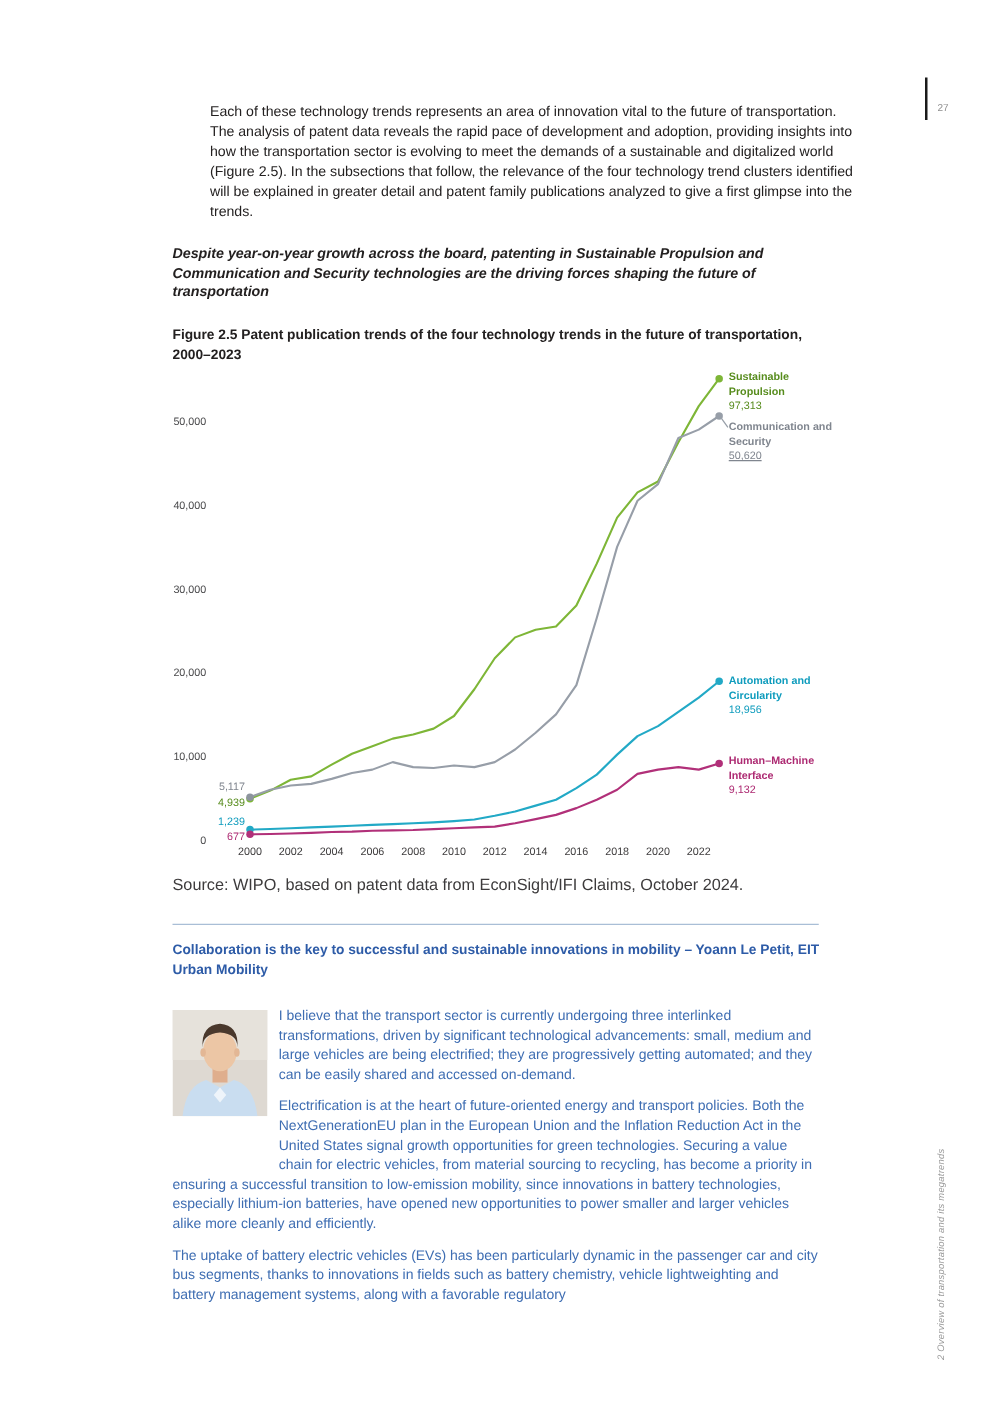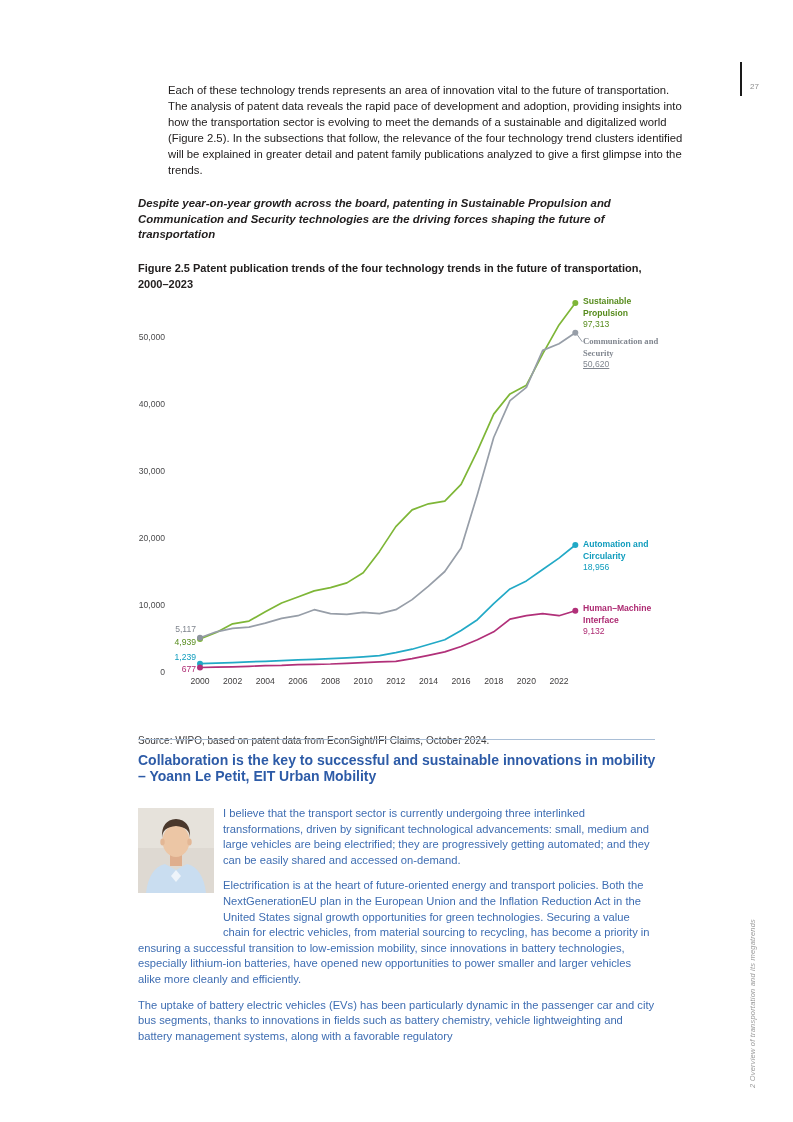--- a/index.html
+++ b/index.html
@@ -22,25 +22,25 @@
   .figcap{top:261px;font-size:11px;line-height:15.5px;font-weight:bold;}
 
   
   .chart-wrap{position:absolute;left:138px;top:295px;width:545px;height:398px;}
   .chart-wrap svg{position:absolute;left:0;top:0;}
   .lg{position:absolute;left:445px;width:86px;font-size:8.6px;line-height:11.5px;}
   .lg .lg-name{font-weight:bold;}
   .lg .lg-val{font-weight:normal;}
   .lg0{top:1px;} .lg1{top:41px;} .lg2{top:244px;} .lg3{top:308px;}
 
-  .source{top:735px;font-size:10px;color:#3d3b3c;}
+  .source{top:700px;font-size:13px;color:#3d3b3c;}
   .divider{position:absolute;left:138px;top:739px;width:517px;height:1px;background:#a9bed6;}
 
   
-  .q-head{top:753px;font-size:14px;line-height:15.5px;font-weight:bold;color:#2d5ba7;}
+  .q-head{top:753px;font-size:11px;line-height:15.5px;font-weight:bold;color:#2d5ba7;}
   .q-body{top:806px;font-size:11.2px;line-height:15.6px;color:#3e6db2;}
   .q-body p{margin:0 0 10px 0;}
   .portrait{float:left;width:76px;height:85px;margin:2px 9px 34px 0;display:block;}
 </style>
 </head>
 <body>
 
 <div class="page">
 
   <div class="corner-bar"></div>
@@ -90,21 +90,21 @@
         <circle cx="437.314" cy="315.8156" r="3" fill="#b13079"></circle>
         <text x="58" y="377" text-anchor="end" font-size="8.6" fill="#ad2a72">677</text>
         <line x1="439.314" y1="39.846000000000004" x2="444.314" y2="46.846000000000004" stroke="#979ea8" stroke-width="1"></line>
       </svg>
 
     <div class="lg lg0">
       <div class="lg-name" style="color: rgb(87, 140, 29);">Sustainable Propulsion</div>
       <div class="lg-val" style="color: rgb(87, 140, 29);">97,313</div>
     </div>
     <div class="lg lg1">
-      <div class="lg-name" style="color: rgb(128, 134, 143); font-family: Liberation Serif, serif;">Communication and Security</div>
+      <div class="lg-name" style="color: rgb(128, 134, 143);">Communication and Security</div>
       <div class="lg-val" style="color: rgb(128, 134, 143); text-decoration: underline;">50,620</div>
     </div>
     <div class="lg lg2">
       <div class="lg-name" style="color: rgb(15, 156, 189);">Automation and Circularity</div>
       <div class="lg-val" style="color: rgb(15, 156, 189);">18,956</div>
     </div>
     <div class="lg lg3">
       <div class="lg-name" style="color: rgb(173, 42, 114);">Human–Machine Interface</div>
       <div class="lg-val" style="color: rgb(173, 42, 114);">9,132</div>
     </div>

